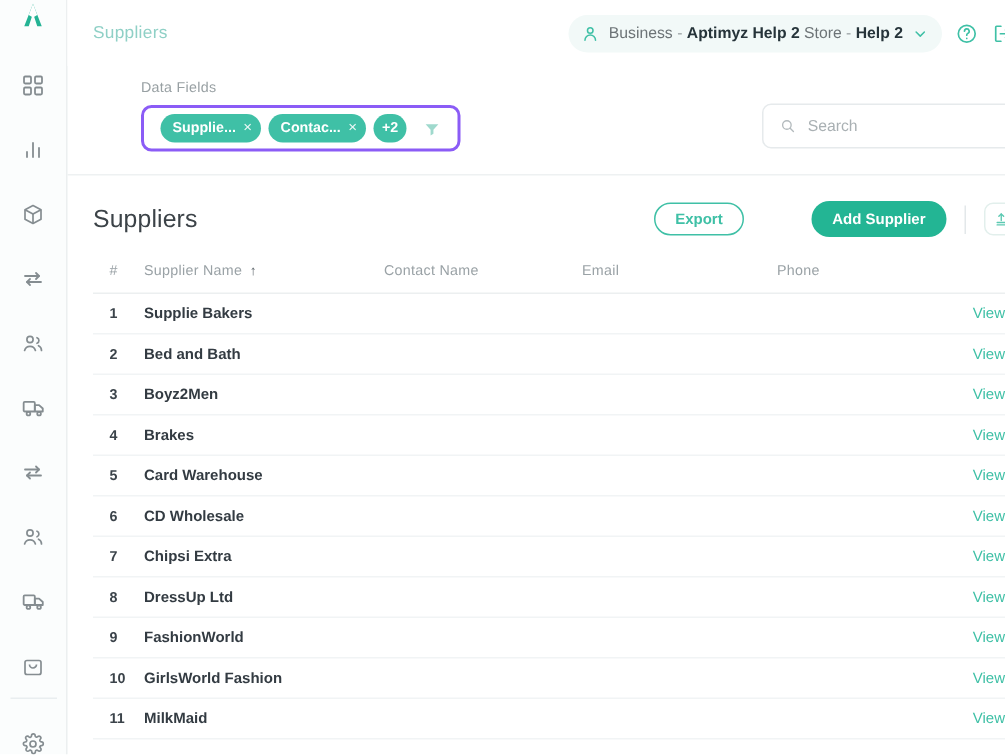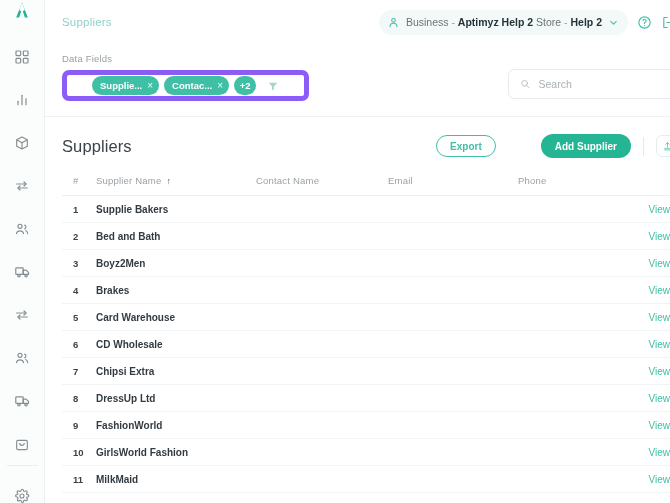--- a/index.html
+++ b/index.html
@@ -61,27 +61,27 @@
   .icon-btn { cursor: pointer; display: flex; align-items: center; justify-content: center; }
 
   
   .fieldsbar {
     flex: 0 0 73px; height: 73px;
     padding: 9px 10px 0 17px;
     display: flex; align-items: flex-start;
     border-bottom: 1px solid #eef1f2;
     position: relative;
   }
-  .fields-left { display: flex; flex-direction: column; }
+  .fields-left { display: flex; flex-direction: column; margin-left: 32px; }
   .fields-label { font-size: 9.5px; color: #98a0a3; margin-bottom: 6px; letter-spacing: .2px; }
   .fields-box {
-    border: 5px solid #8b5cf6; border-radius: 7px;
+    border: 2px solid #8b5cf6; border-radius: 7px;
     height: 31px; min-width: 170px;
     display: flex; align-items: center; gap: 5px;
-    padding: 0 25px;
+    padding: 0 11px;
     text-align: center;
   }
   .chip {
     display: flex; align-items: center; gap: 5px;
     background: #3fc0a6; color: #ffffff;
     border-radius: 11px; height: 19px; padding: 0 6px 0 8px;
     font-size: 9.5px; font-weight: bold;
     cursor: pointer;
   }
   .chip .x { font-size: 10px; font-weight: normal; opacity: .9; }

